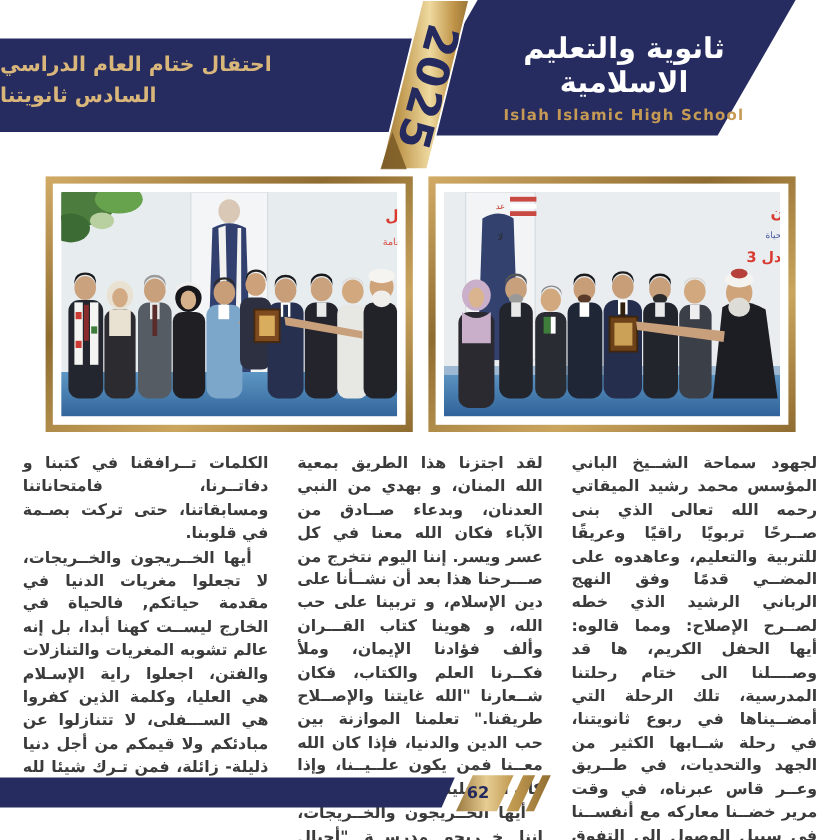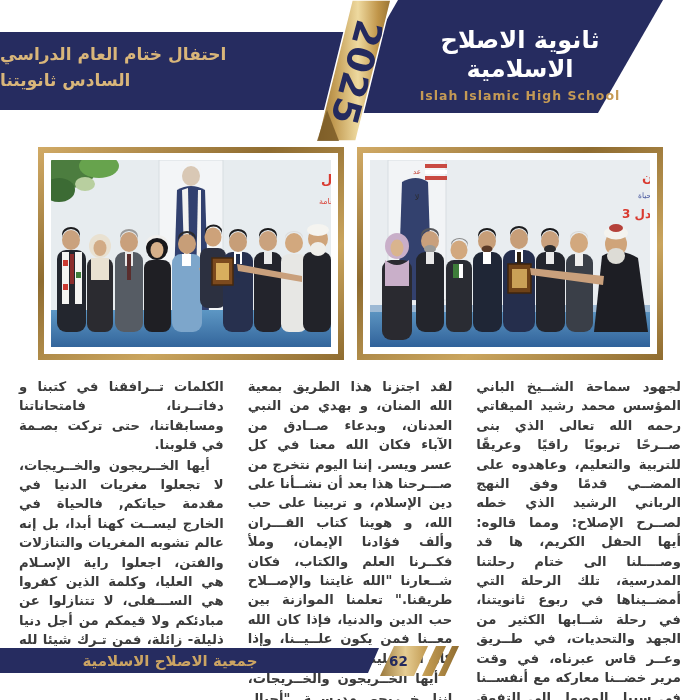--- a/index.html
+++ b/index.html
@@ -62,21 +62,21 @@
     <polygon points="352,0 391,0 356,141 317,141" fill="url(#goldRibbon)" stroke="#ffffff" stroke-width="1.5"></polygon>
 
     <polygon points="317,141 339,141 327,110" fill="#7a5a26" opacity="0.85"></polygon>
   </svg>
   <div class="abs event-title">
     <div>احتفال ختام العام الدراسي</div>
     <div>السادس ثانويتنا</div>
   </div>
   <div class="abs ribbon-year">2025</div>
   <div class="abs brand">
-    <div class="ar">ثانوية الاصلاح الاسلامية</div>
+    <div class="ar">ثانوية والتعليم الاسلامية</div>
     <div class="en">Islah Islamic High School</div>
   </div>
 
   <div id="photo-left" class="photo-frame">
     <div class="matte">
       <svg viewBox="0 0 280 187" preserveAspectRatio="none">
         <defs>
           <linearGradient id="floor1" x1="0" y1="0" x2="0" y2="1">
             <stop offset="0" stop-color="#5d97c4"></stop>
               <stop offset="1" stop-color="#33659b"></stop>
@@ -317,16 +317,15 @@
         <stop offset="0.35" stop-color="#e6cd93"></stop>
         <stop offset="0.6" stop-color="#c29b52"></stop>
         <stop offset="1" stop-color="#8f6c30"></stop>
       </linearGradient>
     </defs>
     <polygon points="0,3 379,3 368,28 0,28" fill="#262c60"></polygon>
     <polygon points="394,1 428,1 414,31 380,31" fill="url(#goldBadge)"></polygon>
     <polygon points="436,1 446,1 432,31 422,31" fill="url(#goldBadge)"></polygon>
     <polygon points="452,1 459,1 445,31 438,31" fill="url(#goldBadge)"></polygon>
   </svg>
-  <div class="abs footer-org">جمعية الاصلاح الاسلامية</div>
   <div class="abs page-number">62</div>
 
 </div>
 
 </body></html>

